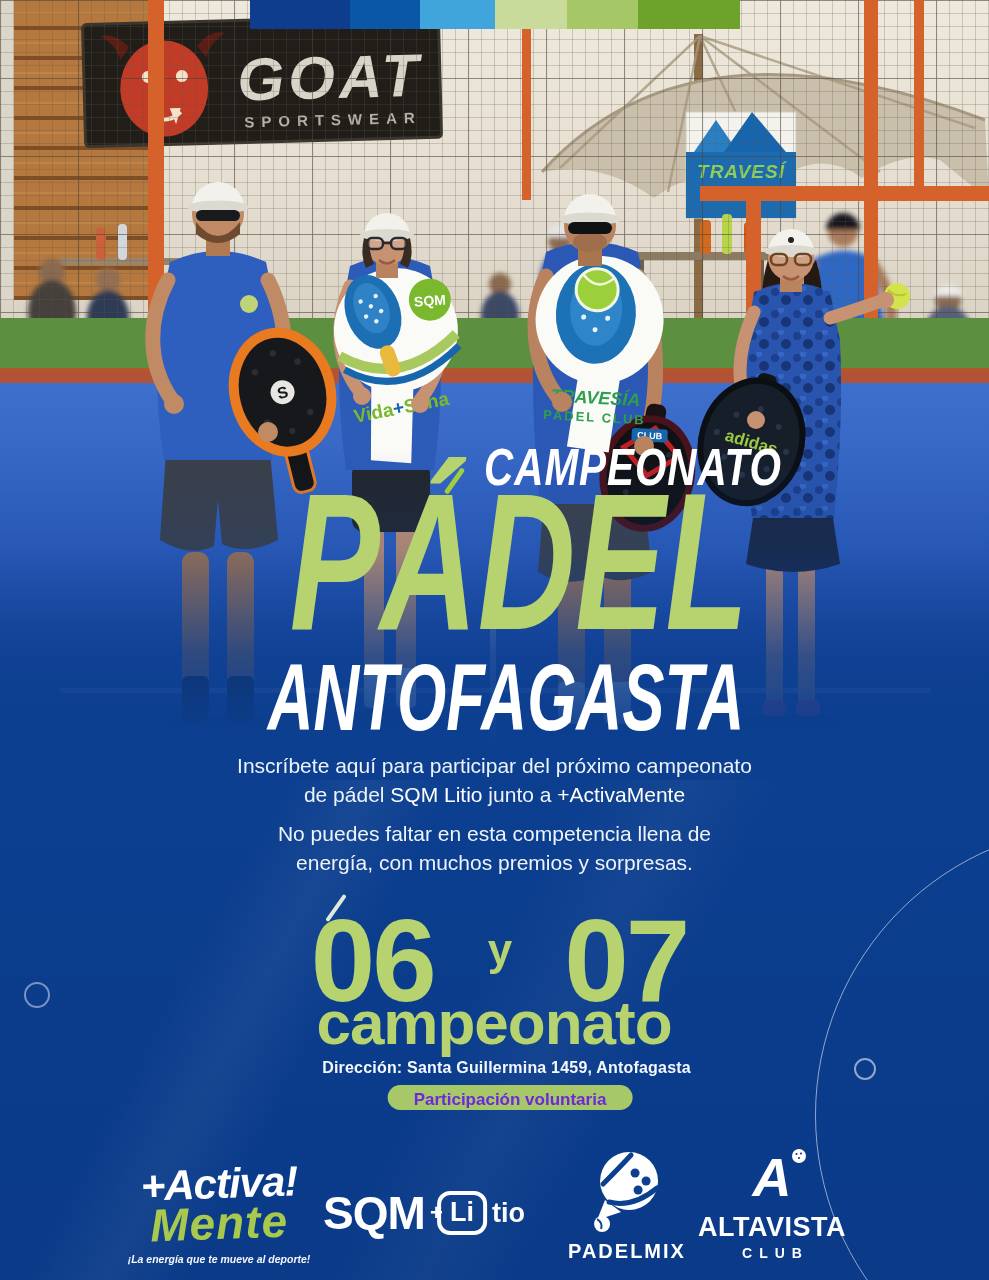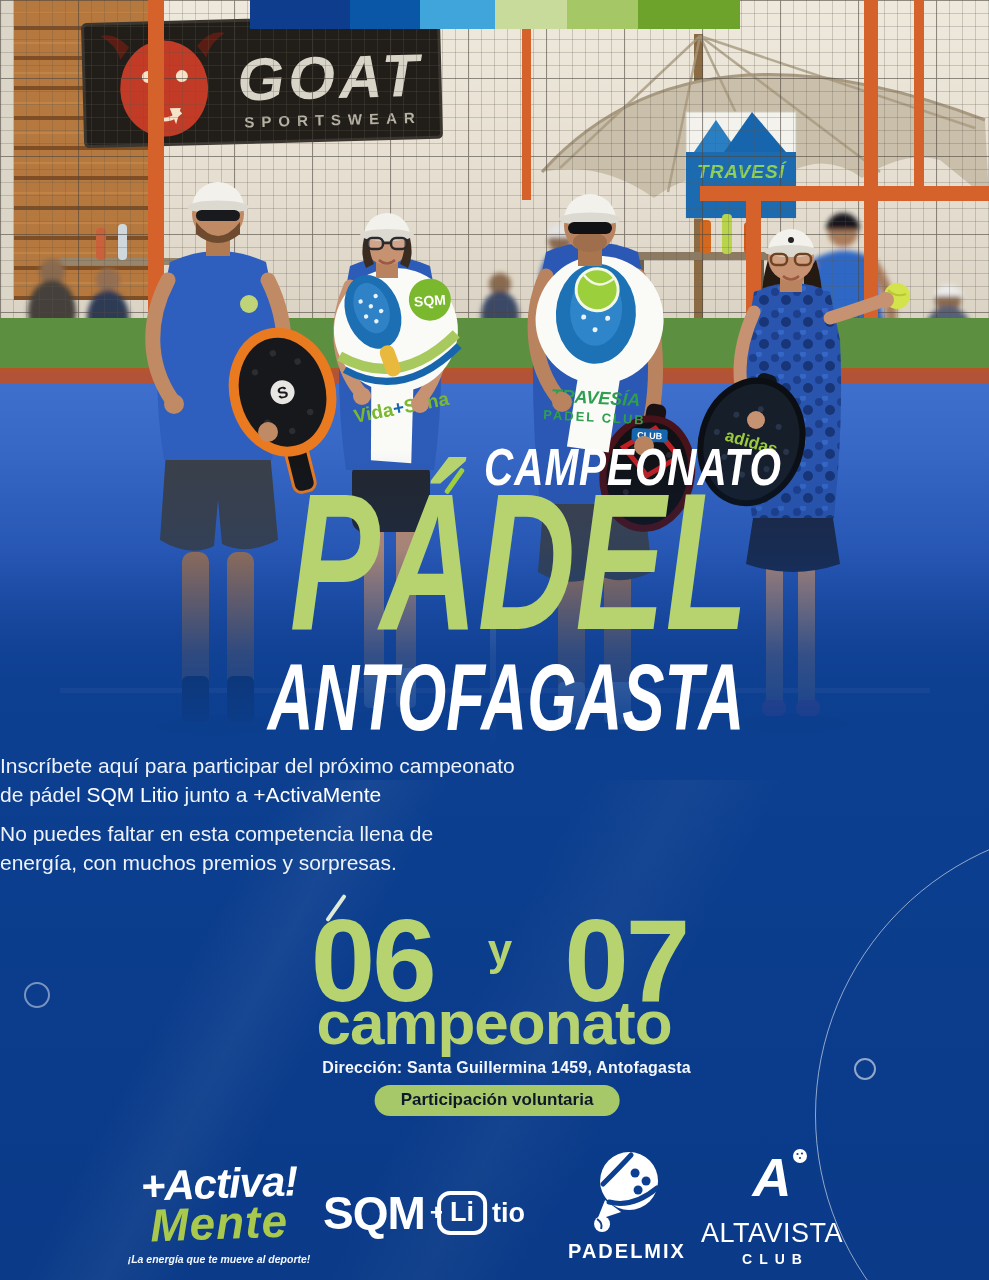--- a/index.html
+++ b/index.html
@@ -21,36 +21,36 @@
 
   .headline{position:absolute;z-index:5;white-space:nowrap;font-weight:bold;font-style:italic;
     transform-origin:center top;line-height:1;color:#fff;}
   .kicker{left:633px;top:441px;font-size:44px;letter-spacing:1px;transform:translateX(-50%) scale(0.92,1.18);}
   .main-title{left:519px;top:464px;font-size:178px;color:#b7d370;transform:translateX(-50%) scale(0.76,1.10);}
   .sub-title{left:506px;top:650px;font-size:88px;transform:translateX(-50%) scale(0.72,1.08);}
   .slash{position:absolute;z-index:5;border-radius:2px;}
   .slash-green{left:452px;top:466px;width:5px;height:30px;background:#9fcf3f;transform:rotate(35deg);}
   .slash-white{left:334px;top:892px;width:4px;height:32px;background:rgba(240,248,225,0.92);transform:rotate(35deg);}
 
-  .para{position:absolute;left:0;width:100%;z-index:5;color:#eef3fa;
+  .para{position:absolute;left:0;width:100%;text-align:center;z-index:5;color:#eef3fa;
     font-size:21px;line-height:1.36;font-weight:400;}
   .para b{font-weight:normal;color:#ffffff;}
   .para-1{top:752px;}
   .para-2{top:820px;}
 
   .date-row{position:absolute;left:499px;top:903px;transform:translateX(-50%);z-index:5;
     display:flex;align-items:center;color:#b7d370;font-weight:bold;gap:44px;}
   .date-day{font-size:116px;line-height:1;letter-spacing:-3px;}
   .date-conj{font-size:44px;margin:0 8px 22px 10px;}
   .date-month{position:absolute;left:494px;top:992px;transform:translateX(-50%);z-index:5;
     color:#b7d370;font-weight:bold;font-size:62px;line-height:1;letter-spacing:-1px;}
   .address{position:absolute;left:0;top:1059px;width:100%;text-align:center;z-index:5;
     color:#f4f8fd;font-size:16px;font-weight:bold;letter-spacing:0.2px;padding-left:24px;}
-  .badge{position:absolute;left:497px;top:1085px;transform:translateX(-50%);z-index:5;
-    color:#0f172a;font-size:17px;font-weight:bold;padding:5px 26px 6px;border-radius:18px;white-space:nowrap;}
+  .badge{position:absolute;left:510px;top:1085px;transform:translateX(-50%);z-index:5;
+    color:#6d28d9;font-size:17px;font-weight:bold;padding:5px 26px 0;border-radius:18px;white-space:nowrap;}
 
   .logo{position:absolute;z-index:5;text-align:center;color:#fff;}
   .logo-activamente{left:219px;top:1160px;transform:translateX(-50%);width:260px;}
   .am-line1{font-size:42px;font-weight:bold;font-style:italic;letter-spacing:-1px;transform:rotate(-2deg);}
   .am-line2{font-size:46px;font-weight:bold;font-style:italic;color:#a9c94e;letter-spacing:1px;
     margin-top:-12px;transform:rotate(-2deg);}
   .am-tagline{font-size:10.5px;font-style:italic;font-weight:bold;margin-top:3px;color:#f3f7fb;}
 
   .logo-sqm{left:424px;top:1186px;transform:translateX(-50%);display:flex;align-items:center;white-space:nowrap;}
   .sqm-word{font-size:46px;font-weight:bold;letter-spacing:-1px;}
@@ -59,21 +59,21 @@
   .li-plus{position:absolute;left:-11px;top:50%;transform:translateY(-50%);font-size:22px;font-weight:bold;}
   .sqm-tio{font-size:27px;font-weight:bold;margin-left:5px;}
 
   .logo-padelmix{left:598px;top:1148px;transform:translateX(-50%);margin-left:29px;}
   .pm-label{font-size:20px;font-weight:bold;letter-spacing:2px;margin-top:2px;}
 
   .logo-altavista{left:772px;top:1150px;transform:translateX(-50%);}
   .av-mark{position:relative;display:inline-block;height:60px;}
   .av-a{font-size:54px;font-weight:bold;font-style:italic;line-height:1;}
   .av-ball{position:absolute;top:-2px;right:-16px;}
-  .av-name{font-size:27px;font-weight:normal;letter-spacing:0.5px;margin-top:8px;}
+  .av-name{font-size:27px;font-weight:bold;letter-spacing:0.5px;margin-top:2px;}
   .av-club{font-size:14px;font-weight:bold;letter-spacing:7px;margin-top:2px;padding-left:7px;}
 
   .deco-circle{position:absolute;border:1.6px solid rgba(255,255,255,0.55);border-radius:50%;z-index:2;}
   .deco-br-large{left:815px;top:825px;width:580px;height:580px;}
   .deco-br-small{left:854px;top:1058px;width:22px;height:22px;border-width:2px;}
   .deco-left-small{left:24px;top:982px;width:26px;height:26px;border-color:rgba(255,255,255,0.45);border-width:2px;}
 </style>
 </head>
 <body>
 

